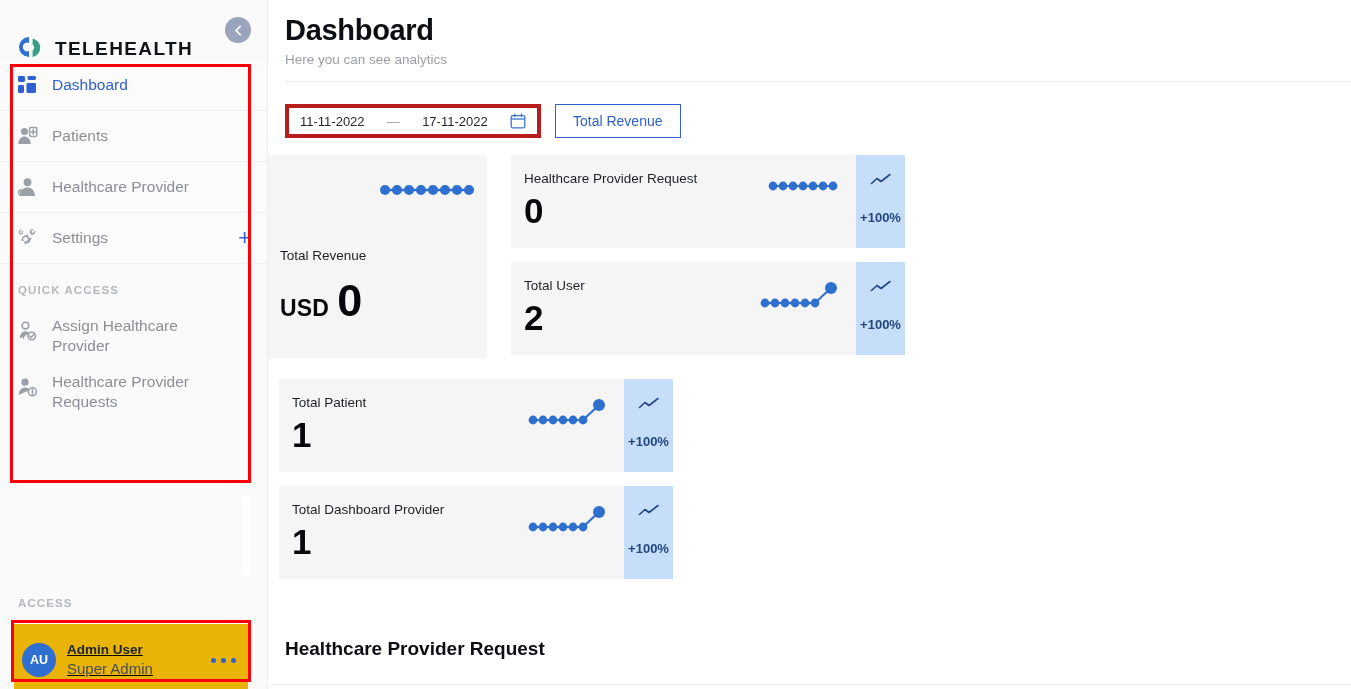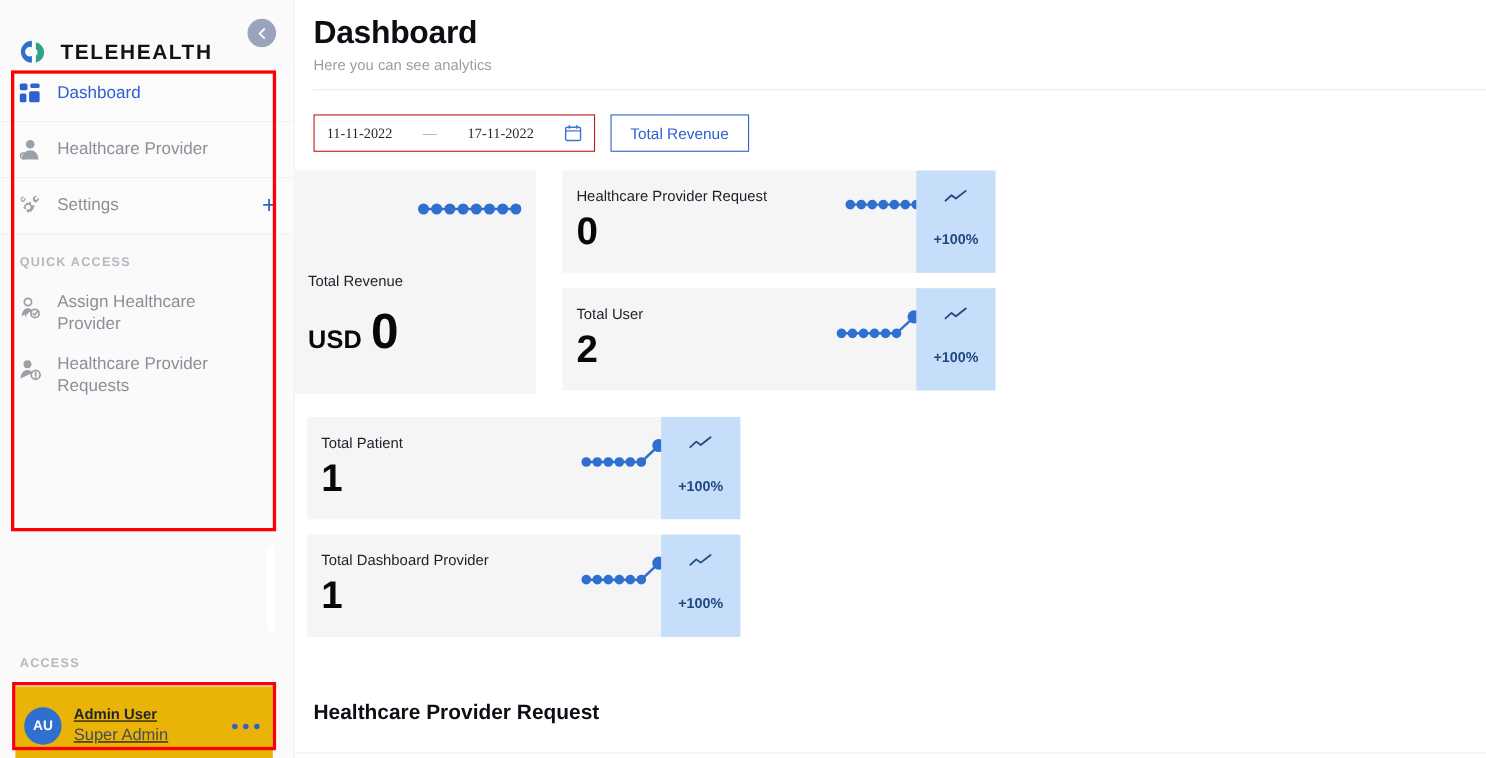--- a/index.html
+++ b/index.html
@@ -185,27 +185,26 @@
   .page-sub { font-size: 13.5px; color: #9a9fa7; margin-top: 5px; }
   .head-rule { margin-top: 14px; height: 1px; background: #ededed; }
 
   .filter-wrap { padding: 14px 0 0 17px; }
   .filter-label { font-size: 13.5px; color: #21262e; }
   .filter-row { display: flex; align-items: center; gap: 14px; margin-top: 8px; }
 
   .date-input {
     width: 256px;
     height: 34px;
-    border: 1px solid #b91c1c;
+    border: 4px solid #b91c1c;
     background: #fff;
     display: flex;
     align-items: center;
     padding: 0 11px;
     cursor: text;
-    font-family: Liberation Serif, serif;
   }
   .date-val { font-size: 13px; color: #1e242c; }
   .date-dash { color: #9aa0a8; margin: 0 auto; font-size: 13px; }
   .cal-ico { margin-left: auto; display: flex; cursor: pointer; }
 
   .pill-btn {
     height: 34px;
     padding: 0 17px;
     border: 1px solid #2f5fd0;
     background: #fff;
@@ -240,21 +239,21 @@
   #user-card { left: 243px; top: 107px; width: 394px; height: 93px; }
   #pat-card  { left: 11px;  top: 224px; width: 394px; height: 93px; }
   #thp-card  { left: 11px;  top: 331px; width: 394px; height: 93px; }
 
   .stat-title { position: absolute; left: 13px; top: 16px; font-size: 13.5px; color: #1b2029; white-space: nowrap; }
   .stat-value { position: absolute; left: 13px; top: 38px; font-size: 35px; font-weight: bold; color: #06080c; line-height: 1; }
   .stat-spark { position: absolute; }
   .badge {
     position: absolute;
     right: 0; top: 0;
-    width: 72px; height: 93px;
+    width: 49px; height: 93px;
     background: #c7defb;
     display: flex;
     flex-direction: column;
     align-items: center;
   }
   .badge .trend { margin-top: 17px; }
   .badge .pct { margin-top: 20px; font-size: 13px; font-weight: bold; color: #23477f; }
 
   .bottom-head {
     position: absolute;
@@ -304,20 +303,31 @@
           <svg width="20" height="20" viewBox="0 0 20 20">
             <rect x="1" y="1" width="7" height="6" rx="1.4" fill="#2f5fd0"></rect>
             <rect x="10.5" y="1" width="8.5" height="4" rx="1.4" fill="#2f5fd0"></rect>
             <rect x="1" y="10" width="6" height="8" rx="1.4" fill="#2f5fd0"></rect>
             <rect x="9.5" y="8" width="9.5" height="10" rx="1.4" fill="#2f5fd0"></rect>
           </svg>
         </span>
         <span class="nav-label">Dashboard</span>
       </div>
 
+      <div class="nav-item">
+        <span class="nav-ico">
+          <svg width="21" height="21" viewBox="0 0 21 21">
+            <circle cx="7.5" cy="5.5" r="3.6" fill="#9aa0a8"></circle>
+            <path d="M1.2 18 C1.6 12.5 4.6 10.4 7.5 10.4 C10.4 10.4 13.4 12.5 13.8 18 Z" fill="#9aa0a8"></path>
+            <rect x="12.6" y="1.4" width="7.2" height="9" rx="1.4" fill="none" stroke="#9aa0a8" stroke-width="1.5"></rect>
+            <path d="M16.2 3.6 L16.2 8.2 M13.9 5.9 L18.5 5.9" stroke="#9aa0a8" stroke-width="1.5" stroke-linecap="round"></path>
+          </svg>
+        </span>
+        <span class="nav-label">Patients</span>
+      </div>
 
       <div class="nav-item">
         <span class="nav-ico">
           <svg width="21" height="21" viewBox="0 0 21 21">
             <circle cx="10.5" cy="5.2" r="3.9" fill="#9aa0a8"></circle>
             <path d="M3 19 C3.4 13 6.9 10.6 10.5 10.6 C14.1 10.6 17.6 13 18 19 Z" fill="#9aa0a8"></path>
             <circle cx="4.2" cy="15.6" r="2.6" fill="none" stroke="#9aa0a8" stroke-width="1.4"></circle>
             <path d="M3.2 14.8 L4.2 16 L5.4 14.5" stroke="#9aa0a8" stroke-width="1.1" fill="none" stroke-linecap="round"></path>
           </svg>
         </span>

